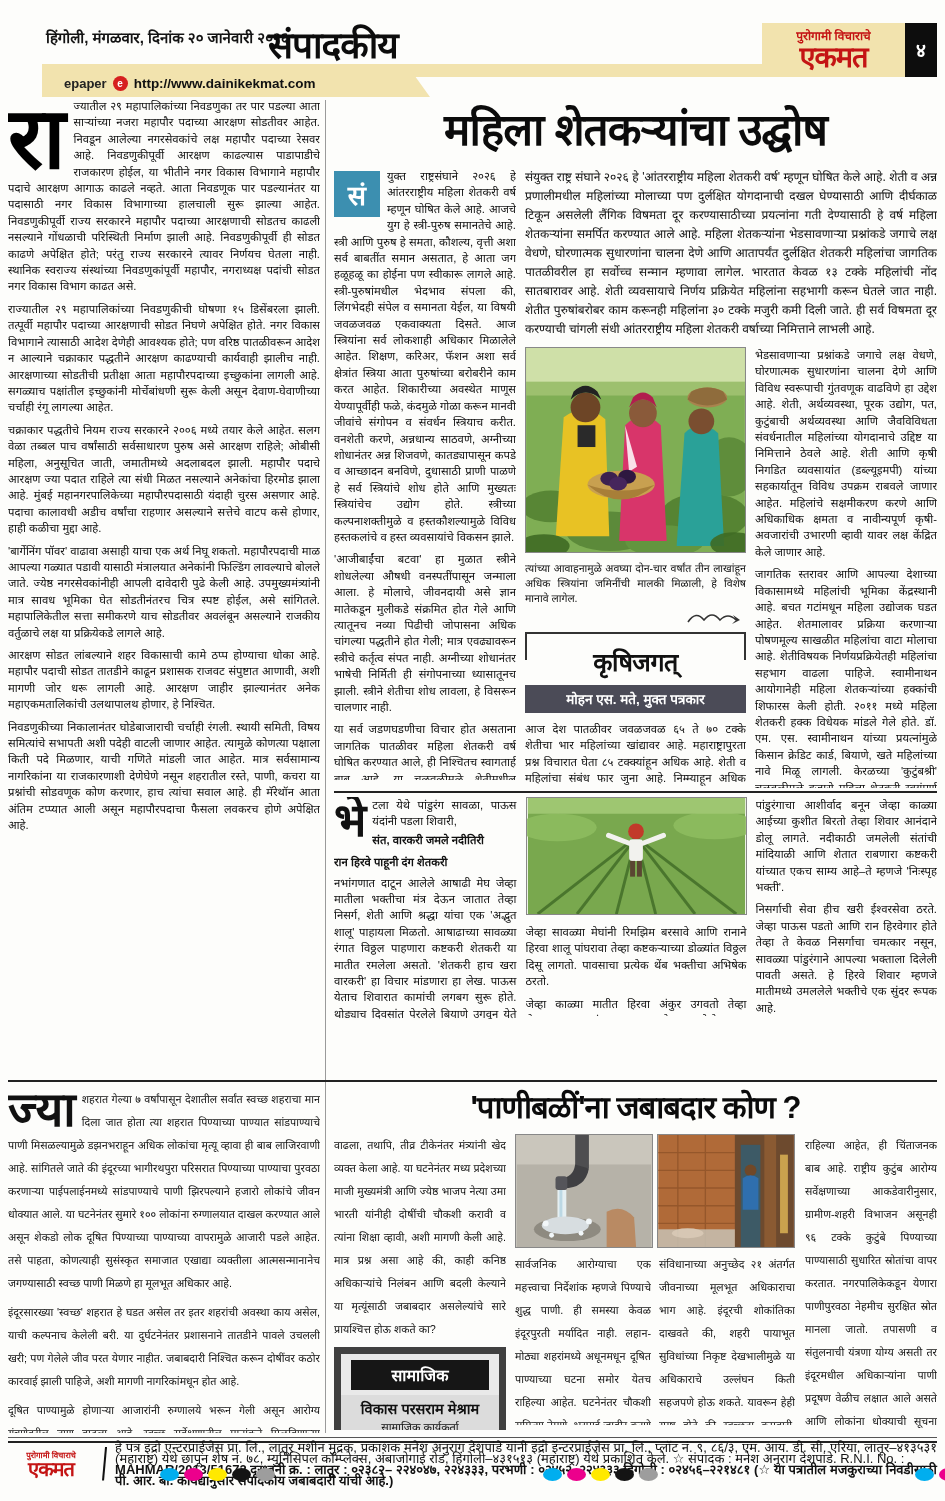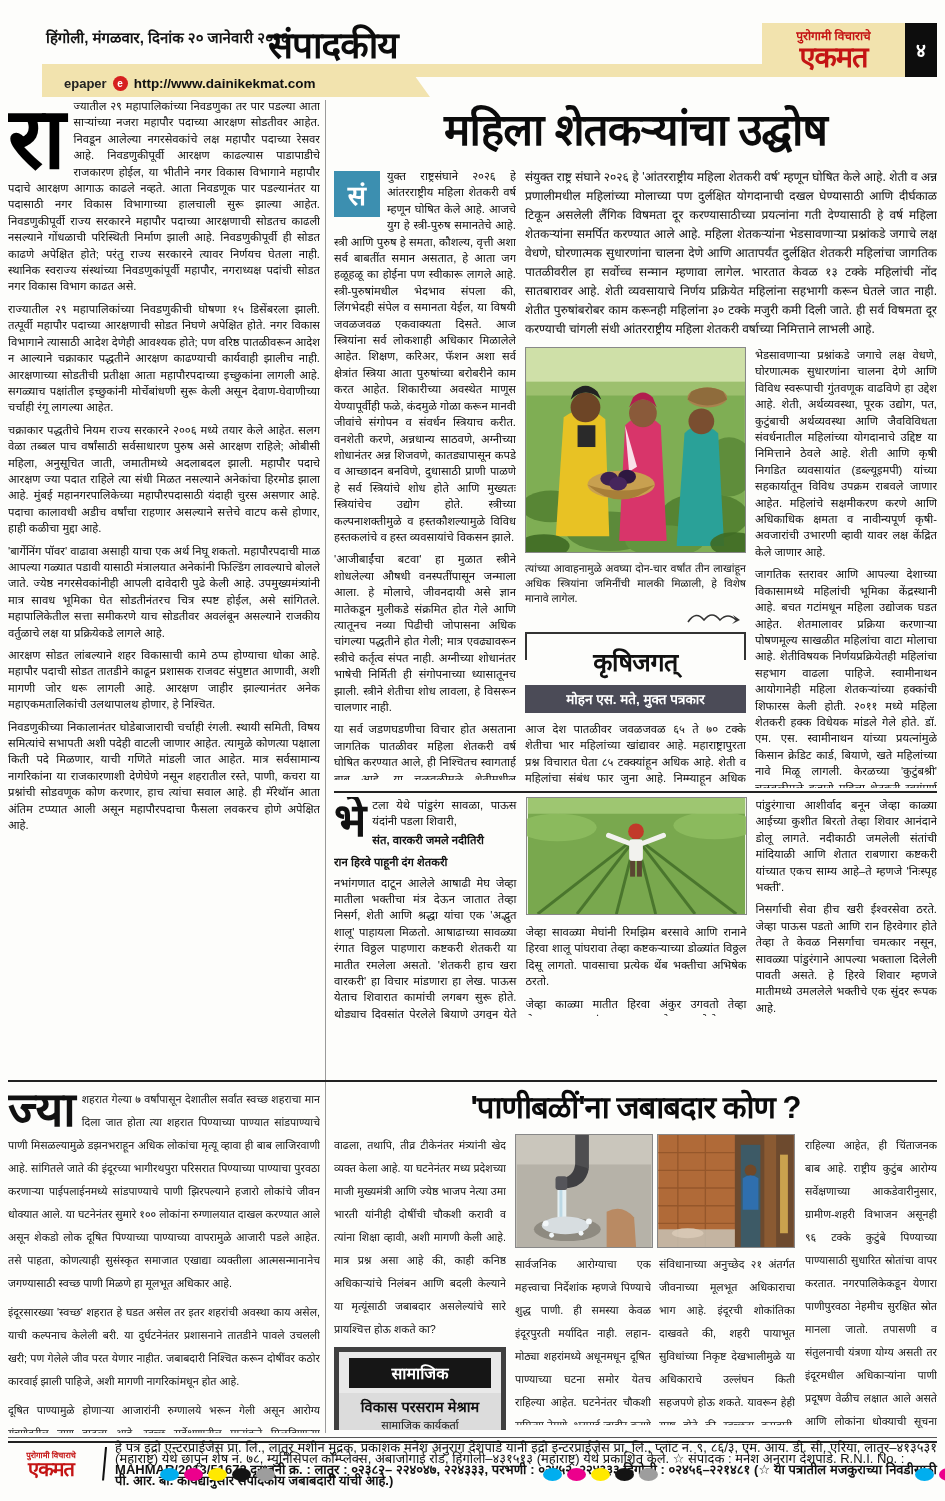--- a/index.html
+++ b/index.html
@@ -75,21 +75,21 @@
   .b-right { position:absolute; left:334px; top:1085px; width:603px; height:348px; overflow:hidden; }
   .b-right h2 { font-size:31px; margin-bottom:7px; }
   .b-cols { display:flex; gap:9px; }
   .b-colA { width:172px; height:296px; overflow:hidden; }
   .b-mid { width:281px; }
   .b-colE { width:132px; height:296px; overflow:hidden; }
   .b-colE p, .b-colA p, .b-mid-cols p, .b-left p { font-size:10.8px; line-height:23px; }
   .b-images { display:flex; gap:4px; margin-bottom:5px; }
   .b-mid-cols { display:flex; gap:8px; }
   .b-mc { width:136px; height:172px; overflow:hidden; }
-  .samajik-box { border:5px solid #404040; background:#e9e9e9; margin:5px 0 6px 0; }
+  .samajik-box { border:7px solid #404040; background:#e9e9e9; margin:5px 0 6px 0; }
   .samajik-title { background:#161616; color:#fff; text-align:center; font-size:16px; font-weight:900; padding:4px 0; margin:6px 10px 5px 10px; }
   .samajik-name { text-align:center; font-weight:900; font-size:14.5px; background:#dcdcdc; padding:3px 0 1px 0; }
   .samajik-role { text-align:center; font-size:11px; background:#dcdcdc; padding:0 0 5px 0; }
 
   
   .footer-rule1 { position:absolute; left:8px; top:1437px; width:929px; height:1px; background:#555; }
   .footer { position:absolute; left:8px; top:1441px; width:929px; height:40px; border-top:2px solid #222; display:flex; align-items:center; gap:8px; padding-top:3px; }
   .f-logo { text-align:center; min-width:86px; }
   .f-tag { font-size:8px; font-weight:900; color:#c41414; }
   .f-name { font-size:20px; font-weight:900; color:#c41414; line-height:0.9; letter-spacing:-1px; }

